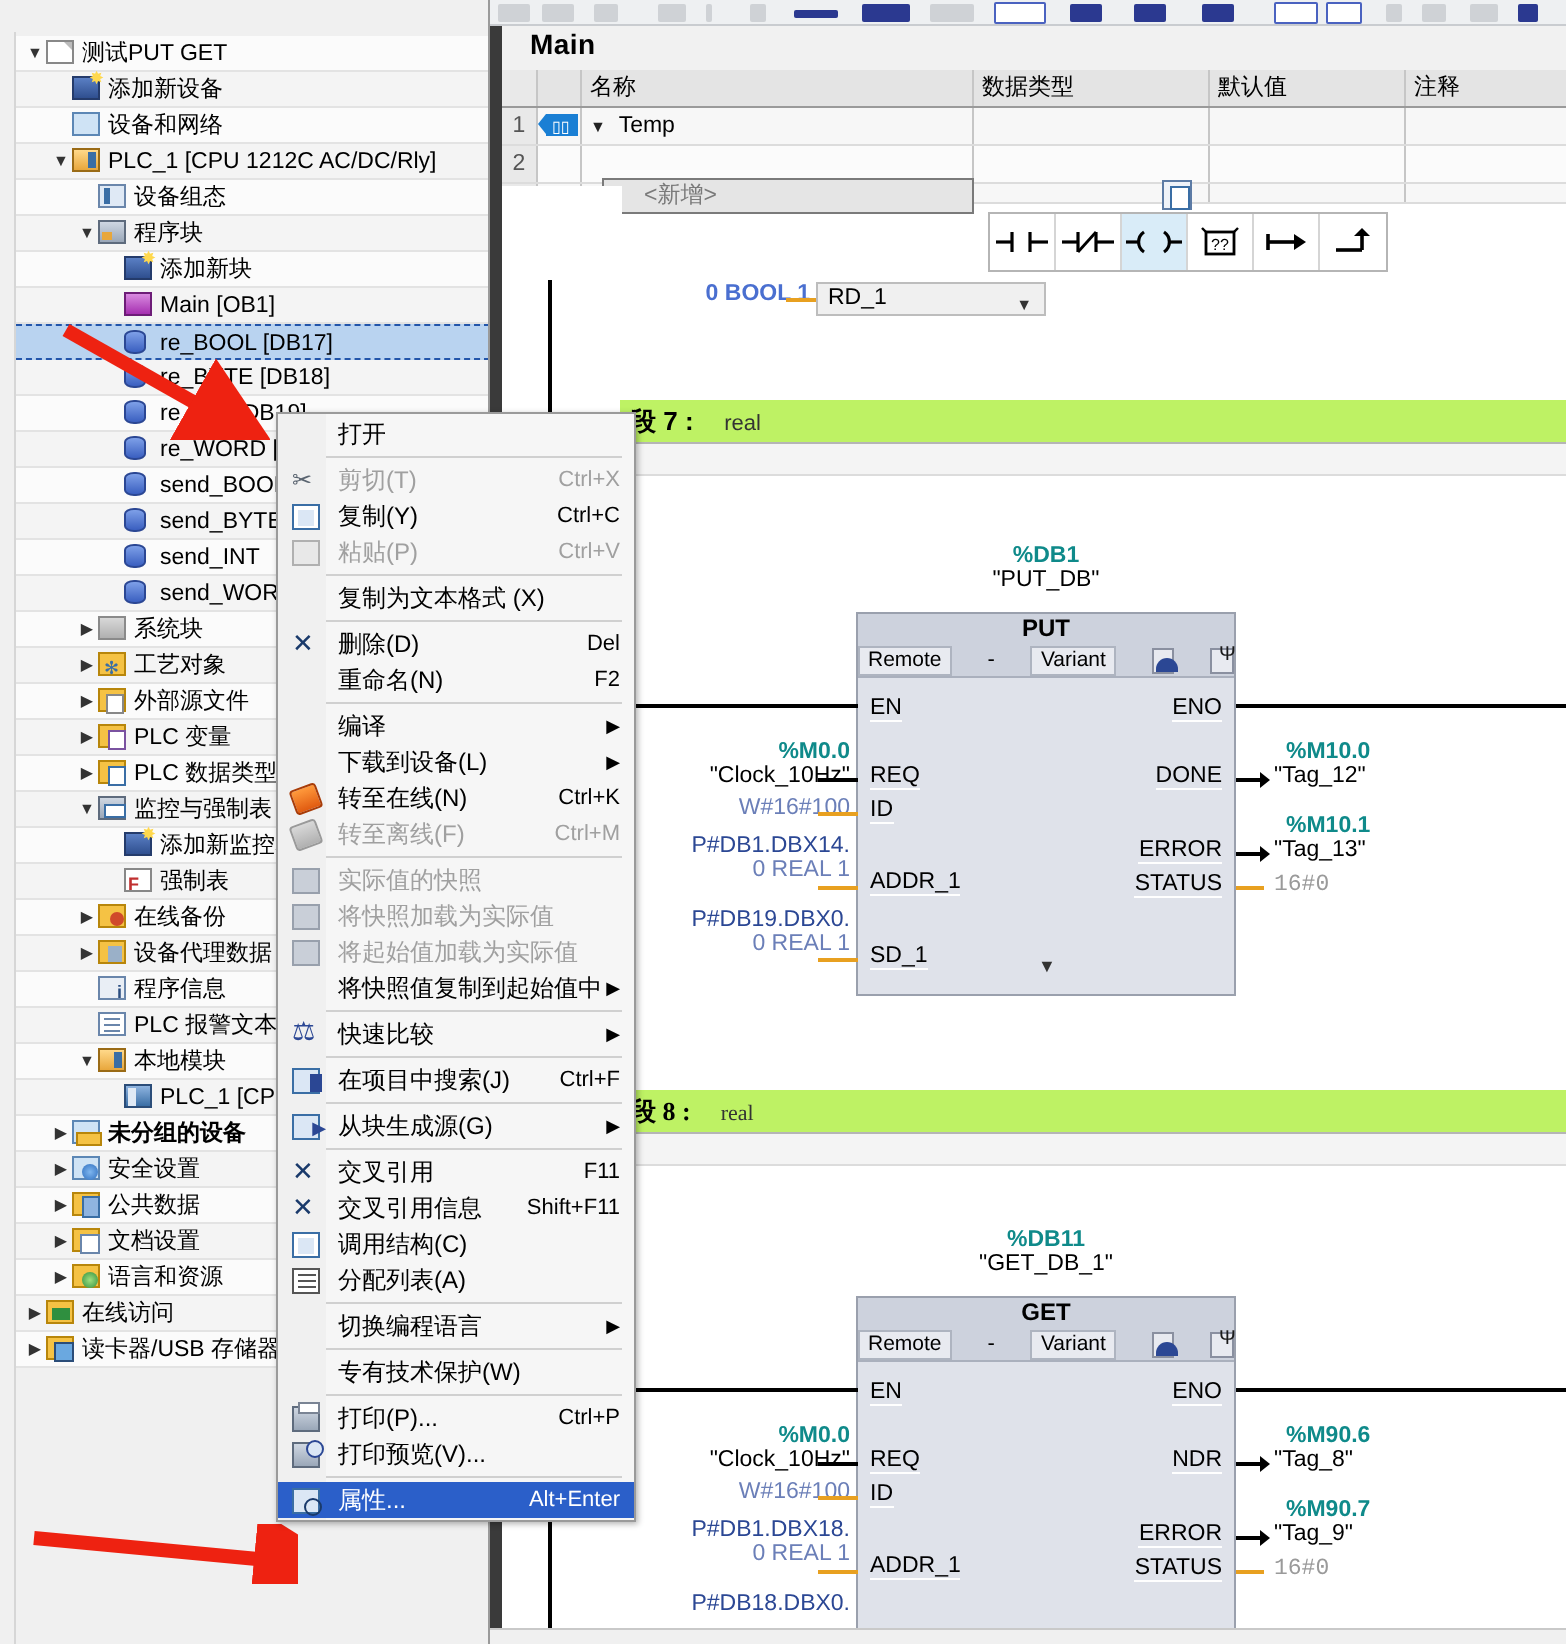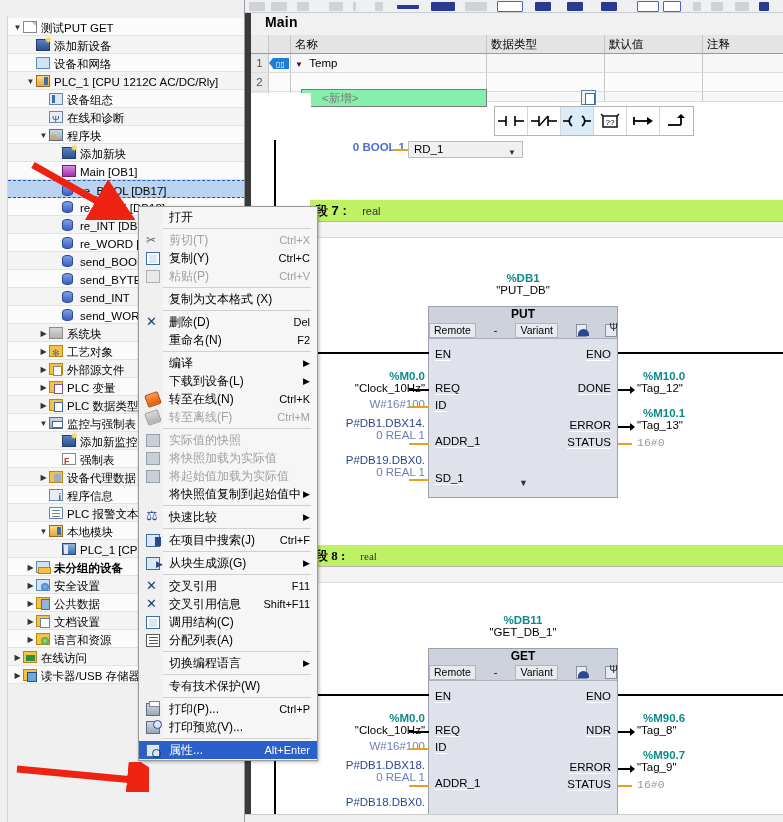--- a/index.html
+++ b/index.html
@@ -153,21 +153,21 @@
   .c-dtype { width:118px; }
   .c-def { width:98px; }
   .c-cmt { width:78px; border-right:none;}
   .ifr.row { background:#f7f7f7; border-bottom:1px solid #dcdcdc; }
   .arrow-tag { display:inline-block; width:16px; height:11px; background:#1a7fd4; position:relative; top:2px;}
   .arrow-tag:before{content:"";position:absolute;left:-4px;top:0;border-top:5.5px solid transparent;border-bottom:5.5px solid transparent;border-right:4px solid #1a7fd4;}
   .arrow-tag:after{content:"▯▯";position:absolute;left:3px;top:-3px;font-size:8px;color:#fff;}
   .tri { display:inline-block; font-size:8px; color:#222; }
   .newrow-input {
     position:absolute; left:50px; top:54px; width:186px; height:18px;
-    background:#86efac; border:1px solid #7a7a7a; font-size:11.5px;
+    background:#e5e5e5; border:1px solid #7a7a7a; font-size:11.5px;
     line-height:16px; color:#7a7a7a; padding-left:20px;
   }
   .newrow-sq{position:absolute;left:4px;top:6px;width:5px;height:5px;background:#2b4794;}
   .dtype-btn {
     position:absolute; left:330px; top:55px; width:15px; height:15px;
     background:#eef2f8; border:1px solid #5c7ba5;
   }
   .dtype-btn:after{content:"";position:absolute;left:3px;top:2px;width:8px;height:10px;background:#fff;border:1px solid #3a6ea5;}
 
   
@@ -291,40 +291,40 @@
 
   <div id="tree-panel">
     <div id="tree-topstrip"></div>
     <div id="tree-scroll-left"></div>
     <div id="tree-list">
         <div class="tnode"><span class="twist" style="margin-left: 4px;">▼</span><span class="ico"><span class="ic ic-page"></span></span><span class="lbl">测试PUT GET</span></div>
         <div class="tnode"><span class="twist" style="margin-left: 17px;"></span><span class="ico"><span class="ic ic-dev"></span></span><span class="lbl">添加新设备</span></div>
         <div class="tnode"><span class="twist" style="margin-left: 17px;"></span><span class="ico"><span class="ic ic-net"></span></span><span class="lbl">设备和网络</span></div>
         <div class="tnode"><span class="twist" style="margin-left: 17px;">▼</span><span class="ico"><span class="ic ic-plc"></span></span><span class="lbl">PLC_1 [CPU 1212C AC/DC/Rly]</span></div>
         <div class="tnode"><span class="twist" style="margin-left: 30px;"></span><span class="ico"><span class="ic ic-cfg"></span></span><span class="lbl">设备组态</span></div>
-        <div class="tnode"><span class="twist" style="margin-left: 30px;"></span><span class="ico"><span class="ic ic-diag"></span></span><span class="lbl">在线和诊断</span></div>
         <div class="tnode"><span class="twist" style="margin-left: 30px;">▼</span><span class="ico"><span class="ic ic-blocks"></span></span><span class="lbl">程序块</span></div>
         <div class="tnode"><span class="twist" style="margin-left: 43px;"></span><span class="ico"><span class="ic ic-dev"></span></span><span class="lbl">添加新块</span></div>
         <div class="tnode"><span class="twist" style="margin-left: 43px;"></span><span class="ico"><span class="ic ic-ob"></span></span><span class="lbl">Main [OB1]</span></div>
         <div class="tnode sel"><span class="twist" style="margin-left: 43px;"></span><span class="ico"><span class="ic ic-db"></span></span><span class="lbl">re_BOOL [DB17]</span></div>
         <div class="tnode"><span class="twist" style="margin-left: 43px;"></span><span class="ico"><span class="ic ic-db"></span></span><span class="lbl">re_BYTE [DB18]</span></div>
         <div class="tnode"><span class="twist" style="margin-left: 43px;"></span><span class="ico"><span class="ic ic-db"></span></span><span class="lbl">re_INT [DB19]</span></div>
         <div class="tnode"><span class="twist" style="margin-left: 43px;"></span><span class="ico"><span class="ic ic-db"></span></span><span class="lbl">re_WORD [DB20]</span></div>
         <div class="tnode"><span class="twist" style="margin-left: 43px;"></span><span class="ico"><span class="ic ic-db"></span></span><span class="lbl">send_BOOL</span></div>
         <div class="tnode"><span class="twist" style="margin-left: 43px;"></span><span class="ico"><span class="ic ic-db"></span></span><span class="lbl">send_BYTE</span></div>
         <div class="tnode"><span class="twist" style="margin-left: 43px;"></span><span class="ico"><span class="ic ic-db"></span></span><span class="lbl">send_INT</span></div>
         <div class="tnode"><span class="twist" style="margin-left: 43px;"></span><span class="ico"><span class="ic ic-db"></span></span><span class="lbl">send_WORD</span></div>
         <div class="tnode"><span class="twist" style="margin-left: 30px;">▶</span><span class="ico"><span class="ic ic-sysblk"></span></span><span class="lbl">系统块</span></div>
         <div class="tnode"><span class="twist" style="margin-left: 30px;">▶</span><span class="ico"><span class="ic ic-tech"></span></span><span class="lbl">工艺对象</span></div>
         <div class="tnode"><span class="twist" style="margin-left: 30px;">▶</span><span class="ico"><span class="ic ic-ext"></span></span><span class="lbl">外部源文件</span></div>
         <div class="tnode"><span class="twist" style="margin-left: 30px;">▶</span><span class="ico"><span class="ic ic-var"></span></span><span class="lbl">PLC 变量</span></div>
         <div class="tnode"><span class="twist" style="margin-left: 30px;">▶</span><span class="ico"><span class="ic ic-dtype"></span></span><span class="lbl">PLC 数据类型</span></div>
         <div class="tnode"><span class="twist" style="margin-left: 30px;">▼</span><span class="ico"><span class="ic ic-watch"></span></span><span class="lbl">监控与强制表</span></div>
         <div class="tnode"><span class="twist" style="margin-left: 43px;"></span><span class="ico"><span class="ic ic-dev"></span></span><span class="lbl">添加新监控表</span></div>
         <div class="tnode"><span class="twist" style="margin-left: 43px;"></span><span class="ico"><span class="ic ic-force"></span></span><span class="lbl">强制表</span></div>
+        <div class="tnode"><span class="twist" style="margin-left: 30px;">▶</span><span class="ico"><span class="ic ic-backup"></span></span><span class="lbl">在线备份</span></div>
         <div class="tnode"><span class="twist" style="margin-left: 30px;">▶</span><span class="ico"><span class="ic ic-proxy"></span></span><span class="lbl">设备代理数据</span></div>
         <div class="tnode"><span class="twist" style="margin-left: 30px;"></span><span class="ico"><span class="ic ic-info"></span></span><span class="lbl">程序信息</span></div>
         <div class="tnode"><span class="twist" style="margin-left: 30px;"></span><span class="ico"><span class="ic ic-alarm"></span></span><span class="lbl">PLC 报警文本列表</span></div>
         <div class="tnode"><span class="twist" style="margin-left: 30px;">▼</span><span class="ico"><span class="ic ic-local"></span></span><span class="lbl">本地模块</span></div>
         <div class="tnode"><span class="twist" style="margin-left: 43px;"></span><span class="ico"><span class="ic ic-rack"></span></span><span class="lbl">PLC_1 [CPU 1212C AC/DC/Rly]</span></div>
         <div class="tnode bold"><span class="twist" style="margin-left: 17px;">▶</span><span class="ico"><span class="ic ic-ungrp"></span></span><span class="lbl">未分组的设备</span></div>
         <div class="tnode"><span class="twist" style="margin-left: 17px;">▶</span><span class="ico"><span class="ic ic-sec"></span></span><span class="lbl">安全设置</span></div>
         <div class="tnode"><span class="twist" style="margin-left: 17px;">▶</span><span class="ico"><span class="ic ic-pub"></span></span><span class="lbl">公共数据</span></div>
         <div class="tnode"><span class="twist" style="margin-left: 17px;">▶</span><span class="ico"><span class="ic ic-doc"></span></span><span class="lbl">文档设置</span></div>
         <div class="tnode"><span class="twist" style="margin-left: 17px;">▶</span><span class="ico"><span class="ic ic-lang"></span></span><span class="lbl">语言和资源</span></div>

